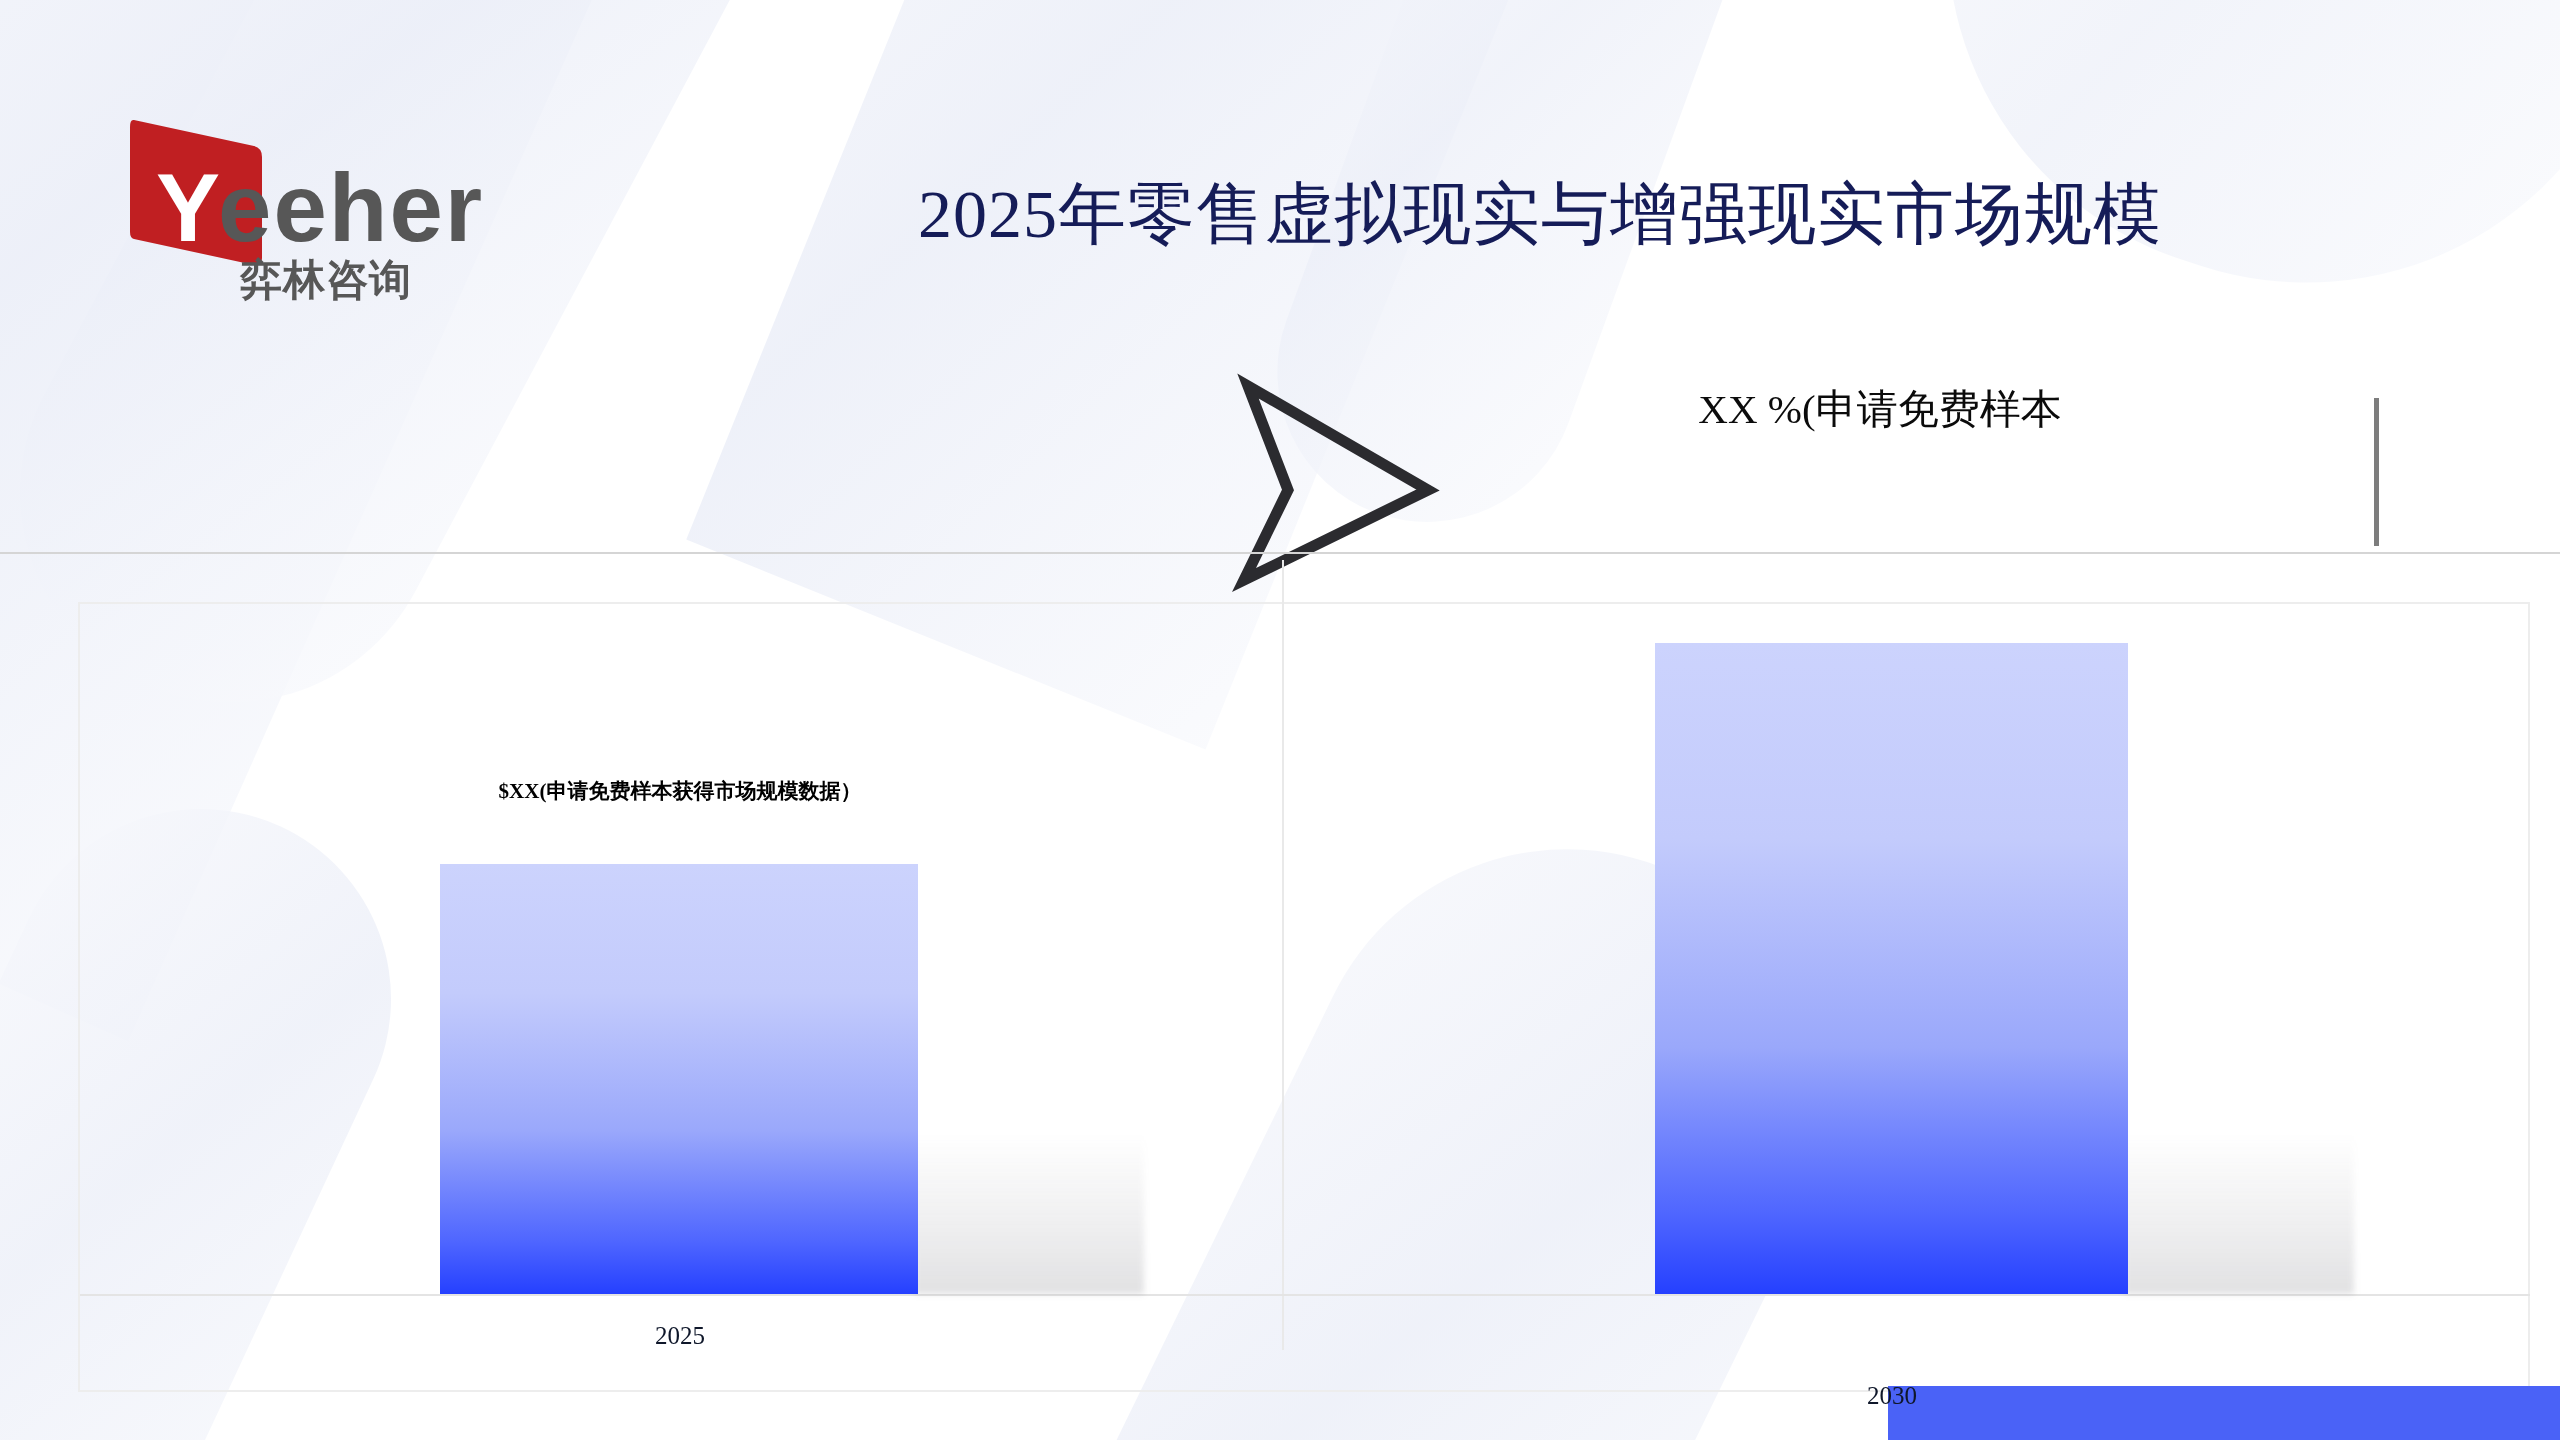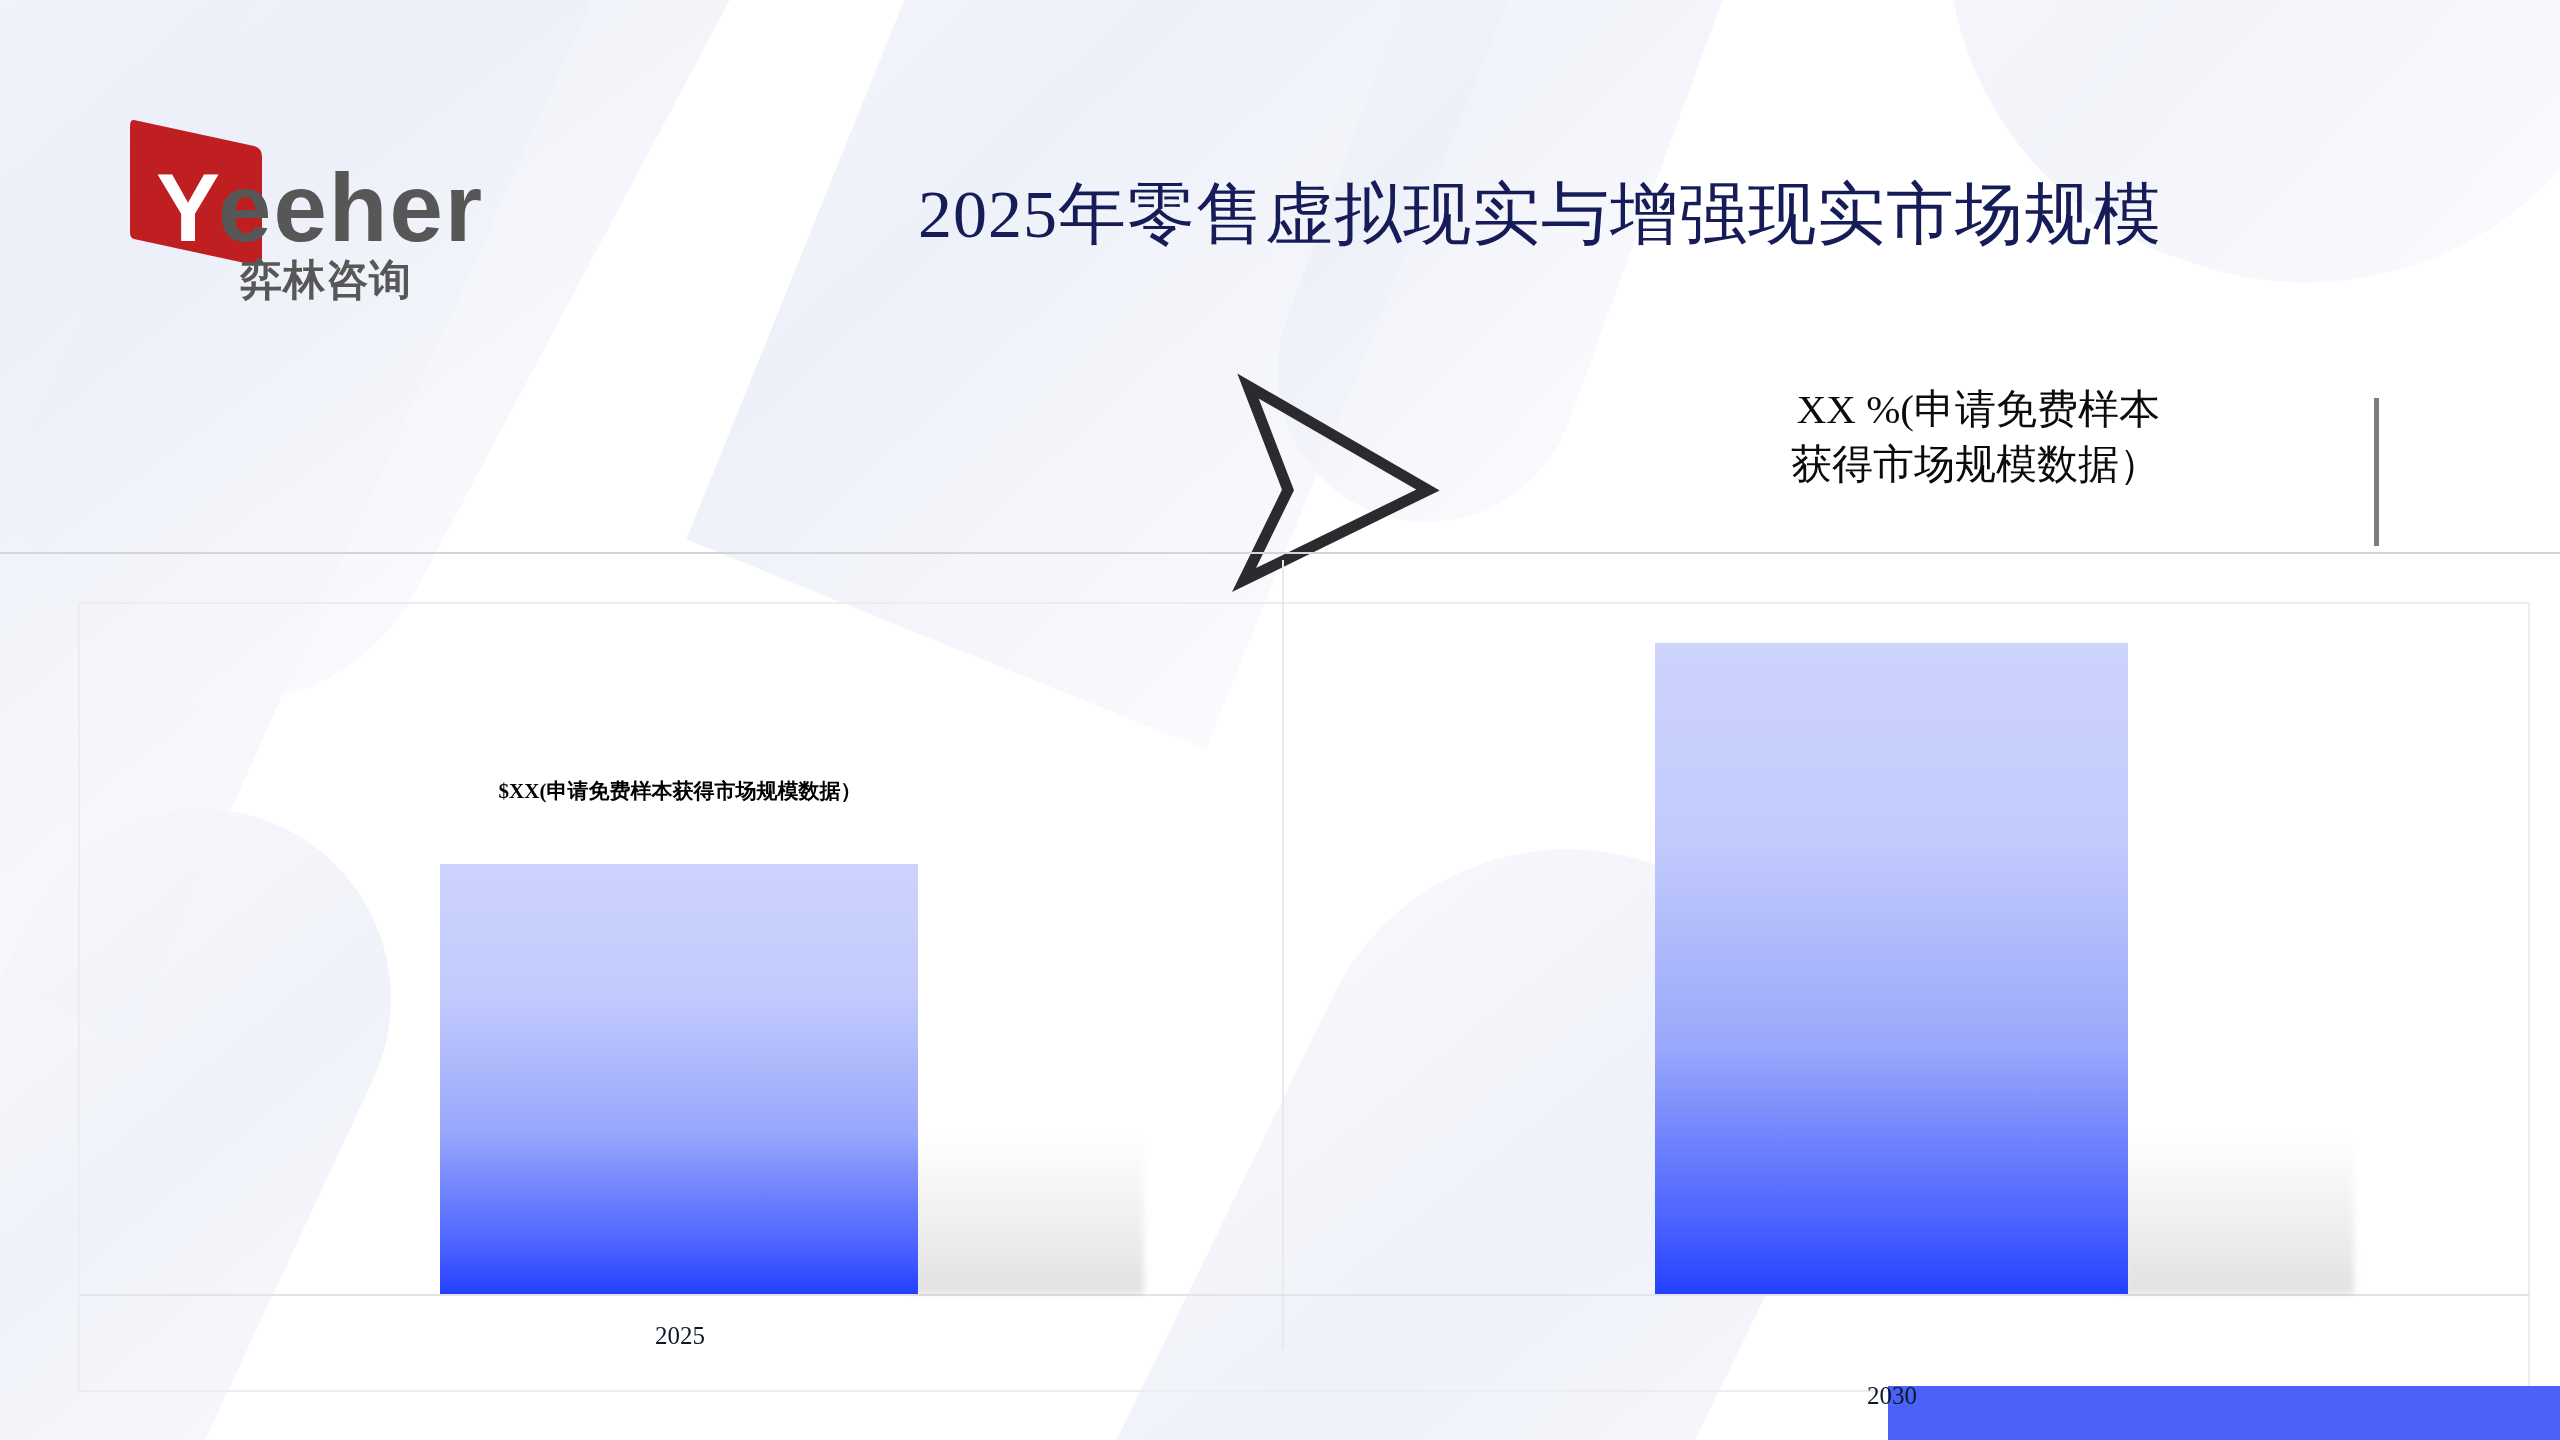--- a/index.html
+++ b/index.html
@@ -137,21 +137,21 @@
     left: 1600px;
     top: 382px;
     width: 560px;
     text-align: center;
     font-family: "Liberation Serif", "DejaVu Serif", serif;
     font-weight: 400;
     font-size: 41px;
     line-height: 1.35;
     color: #0b0b0b;
   }
-  #pct-note .ln { display: block; white-space: nowrap; text-align: right; }
+  #pct-note .ln { display: block; white-space: nowrap; }
 
   
   #right-divider {
     position: absolute;
     left: 2374px;
     top: 398px;
     width: 5px;
     height: 148px;
     background: #7d7d7d;
   }
@@ -277,21 +277,20 @@
 
 
   <div id="arrow">
     <svg width="220" height="220" viewBox="0 0 220 220" xmlns="http://www.w3.org/2000/svg">
       <path d="M 26 14 L 206 118 L 22 208 L 66 118 Z" fill="none" stroke="#2b2b2f" stroke-width="11" stroke-linejoin="miter"></path>
     </svg>
   </div>
 
   <div id="pct-note">
     <span class="ln">XX %(申请免费样本</span>
-    <span class="ln">获得市场规模数据）</span>
   </div>
 
   <div id="right-divider"></div>
 
   <div id="chart-card">
     <div id="plot-frame"></div>
   </div>
   <div id="panel-split"></div>
 
   <div id="plot-area"></div>

